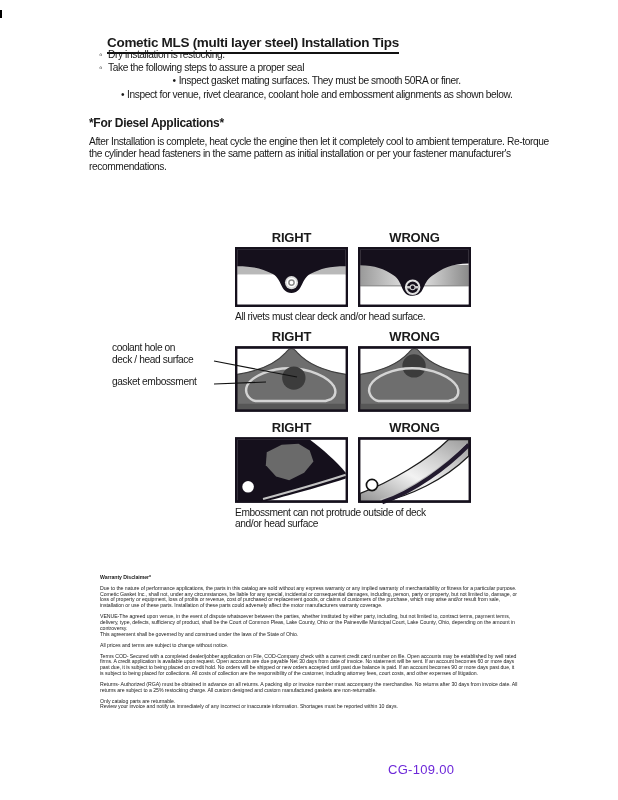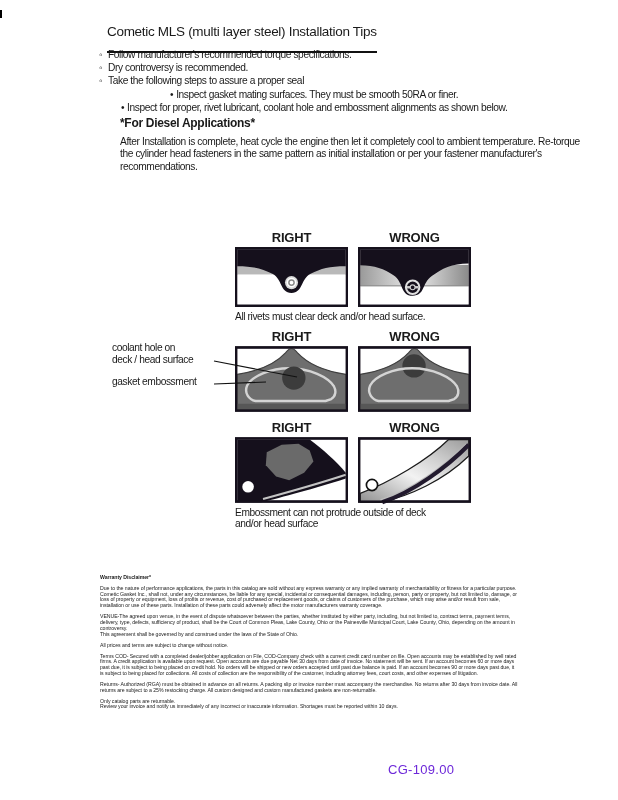--- a/index.html
+++ b/index.html
@@ -3,31 +3,31 @@
 <meta charset="utf-8">
 <style>
   html,body { margin:0; padding:0; background:#ffffff; }
   .page {
     position:relative; width:618px; height:800px; background:#ffffff;
     font-family:"Liberation Sans", sans-serif; color:#1a1a1a; overflow:hidden;
   }
   .edge-mark { position:absolute; left:0; top:10px; width:2px; height:8px; background:#000; }
 
   .title {
-    position:absolute; left:107px; top:24px; margin:0;
-    font-size:13.5px; font-weight:normal; letter-spacing:-0.3px;
-    border-bottom:2.2px solid #111; padding-bottom:12px;
+    position:absolute; left:107px; top:35px; margin:0;
+    font-size:13.5px; font-weight:bold; letter-spacing:-0.3px;
+    border-bottom:2.2px solid #111; padding-bottom:2px;
   }
 
   .tips { position:absolute; left:99px; top:48px; font-size:10.2px; letter-spacing:-0.4px; line-height:13.2px; }
   .tip { white-space:nowrap; }
   .tip .mk { display:inline-block; width:9px; }
   .tip.sub { padding-left:19px;text-align:center; }
 
-  .diesel { position:absolute; left:89px; top:117px; width:462px; font-size:10.2px; letter-spacing:-0.4px; line-height:12.6px;margin-left:31px; }
+  .diesel { position:absolute; left:89px; top:117px; width:462px; font-size:10.2px; letter-spacing:-0.4px; line-height:12.6px; }
   .diesel h2 { margin:0 0 6px 0; font-size:12px; letter-spacing:-0.3px; }
   .diesel p { margin:0 0 6px 0; }
 
   .diagrams { position:absolute; left:235px; top:231px; width:252px; }
   .pair { margin:0 16px 7px 0; }
   .dlabels { display:flex; gap:10px; }
   .dlabels span { width:121px; text-align:center; font-weight:bold; font-size:13px; letter-spacing:-0.2px; line-height:14px; }
   .dboxes { display:flex; gap:10px; }
   .dboxes svg { display:block; }
   .dcaption { font-size:10.2px; letter-spacing:-0.4px; line-height:11.5px; margin-top:2px; }
@@ -45,25 +45,24 @@
 </head>
 <body>
 
 <div class="page">
 
   <div class="edge-mark"></div>
 
   <h1 class="title">Cometic MLS (multi layer steel) Installation Tips</h1>
 
   <div class="tips">
-    <div class="tip"><span class="mk">◦</span><span>Follow manufacturer's recommended torque specifications.</span></div>
-    <div class="tip"><span class="mk">◦</span><span>Dry controversy is recommended.</span></div>
+    <div class="tip"><span class="mk">◦</span><span>Dry installation is restocking.</span></div>
     <div class="tip"><span class="mk">◦</span><span>Take the following steps to assure a proper seal</span></div>
     <div class="tip sub"><span class="mk">•</span><span>Inspect gasket mating surfaces.  They must be smooth 50RA or finer.</span></div>
-    <div class="tip sub"><span class="mk">•</span><span>Inspect for proper, rivet lubricant, coolant hole and embossment alignments as shown below.</span></div>
+    <div class="tip sub"><span class="mk">•</span><span>Inspect for venue, rivet clearance, coolant hole and embossment alignments as shown below.</span></div>
   </div>
 
   <div class="diesel">
     <h2>*For Diesel Applications*</h2>
     <p>After Installation is complete, heat cycle the engine then let it completely cool to ambient temperature. Re-torque the cylinder head fasteners in the same pattern as initial installation or per your fastener manufacturer's recommendations.</p>
   </div>
 
   <div class="diagrams">
 
     <div class="pair">

